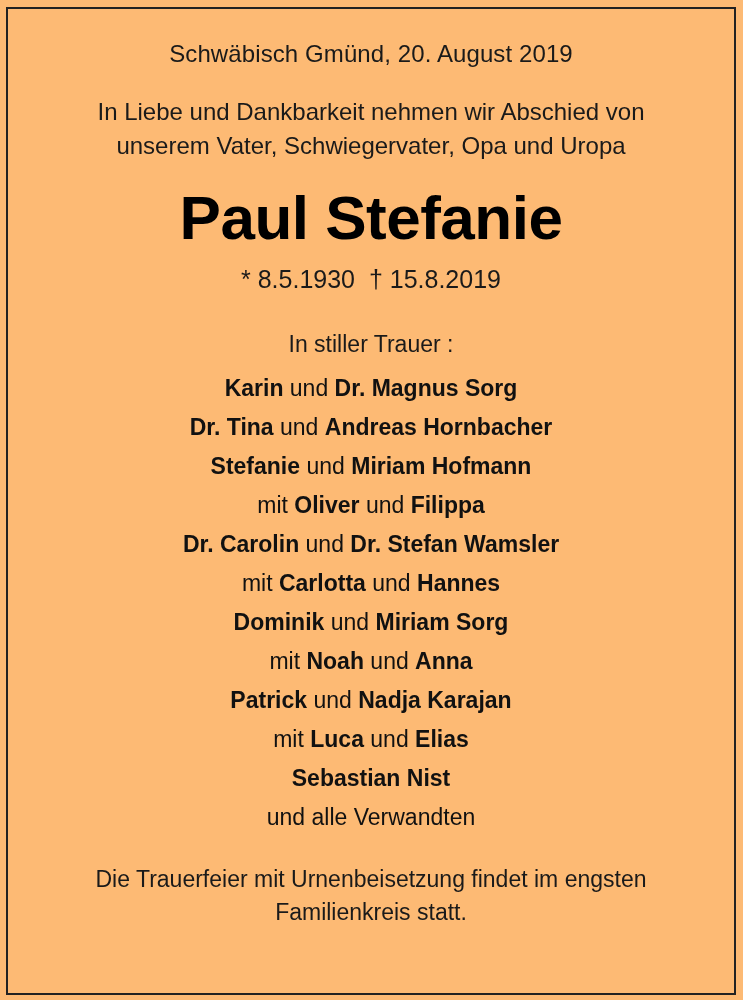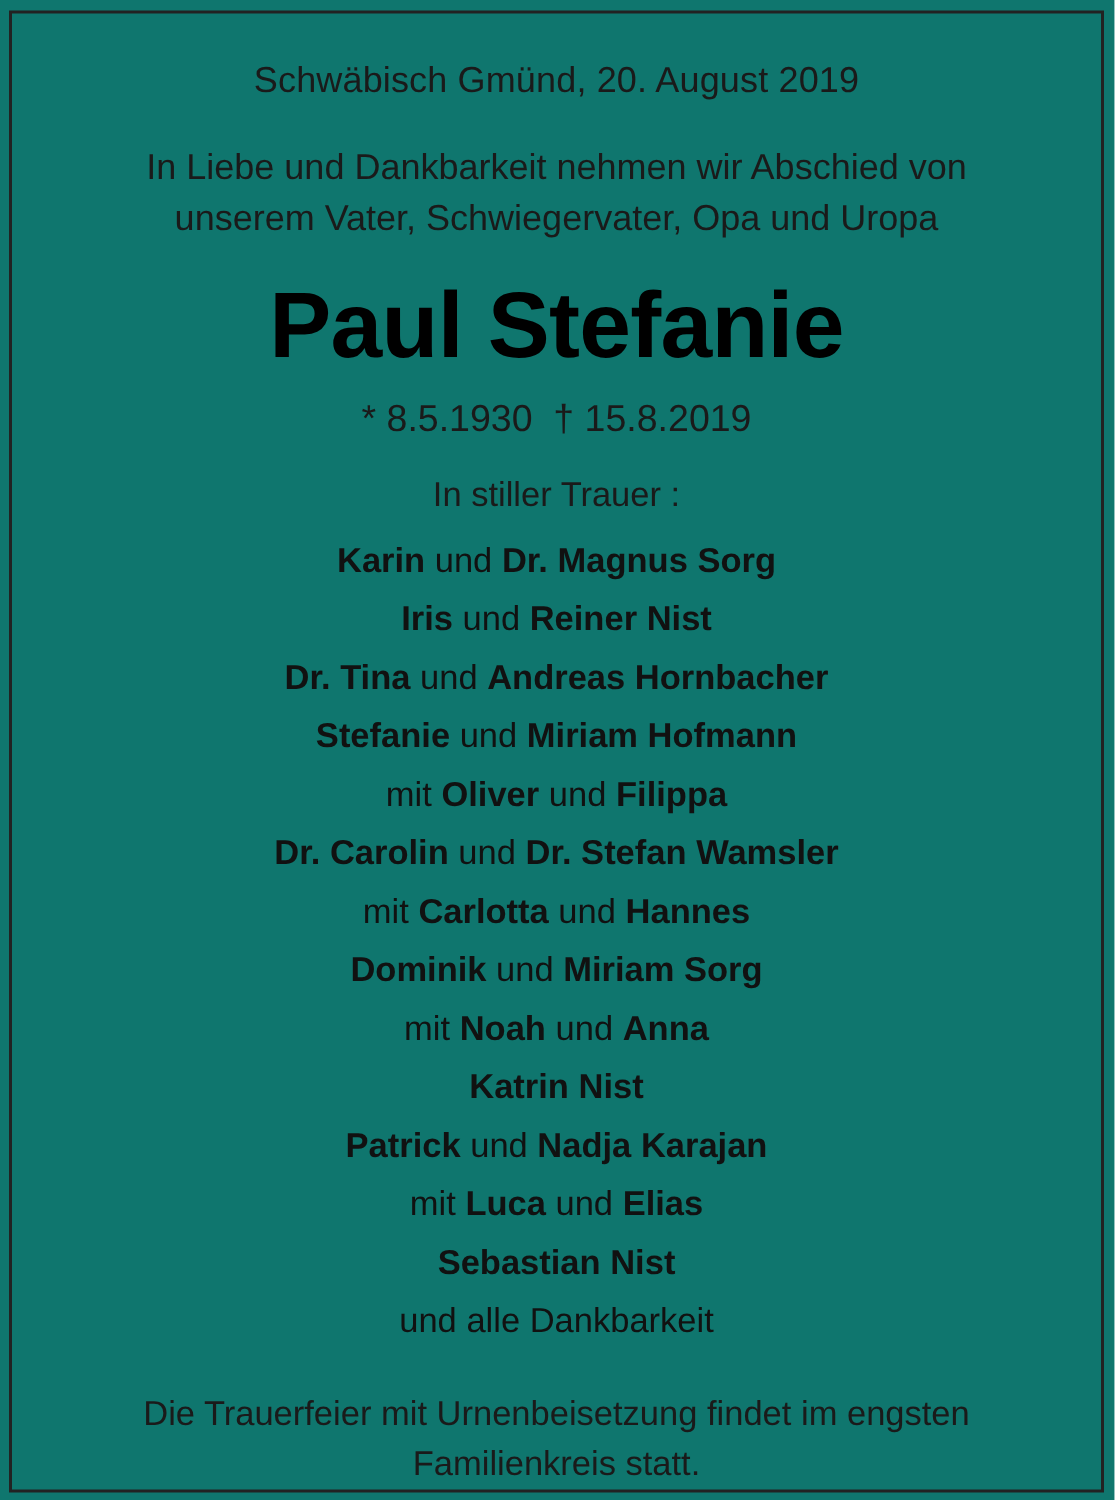--- a/index.html
+++ b/index.html
@@ -11,21 +11,21 @@
   body {
     font-family: "Liberation Sans", "DejaVu Sans", sans-serif;
     -webkit-font-smoothing: antialiased;
   }
 
   .notice {
     position: relative;
     width: 743px;
     height: 1000px;
     box-sizing: border-box;
-    background: #0f766e;
+    background: #fdba74;
     overflow: hidden;
   }
 
   
   .frame {
     position: absolute;
     left: 6px;
     top: 7px;
     right: 7px;
     bottom: 5px;
@@ -70,21 +70,21 @@
     line-height: 74px;
     font-weight: bold;
     letter-spacing: -0.5px;
     margin: 6px 0 8px 0;
     color: #000000;
   }
 
   .life-dates {
     font-size: 25px;
     line-height: 32px;
-    margin: 0 0 19px 0;
+    margin: 0 0 34px 0;
     color: #1a1a1a;
     white-space: pre;
   }
 
   .mourning-heading {
     font-size: 23px;
     line-height: 30px;
     margin: 0 0 10px 0;
     color: #1a1a1a;
     text-align: center;
@@ -143,33 +143,31 @@
     </div>
 
     <h1 class="deceased-name">Paul Stefanie</h1>
 
     <p class="life-dates">* 8.5.1930  † 15.8.2019</p>
 
     <p class="mourning-heading">In stiller Trauer :</p>
 
     <ul class="mourners" id="mourners-list">
         <li class="mourner-line"><b>Karin</b><span class="conn"> und </span><b>Dr. Magnus Sorg</b></li>
-        <li class="mourner-line"><b>Iris</b><span class="conn"> und </span><b>Reiner Nist</b></li>
         <li class="mourner-line"><b>Dr. Tina</b><span class="conn"> und </span><b>Andreas Hornbacher</b></li>
         <li class="mourner-line"><b>Stefanie</b><span class="conn"> und </span><b>Miriam Hofmann</b></li>
         <li class="mourner-line"><span class="conn">mit </span><b>Oliver</b><span class="conn"> und </span><b>Filippa</b></li>
         <li class="mourner-line"><b>Dr. Carolin</b><span class="conn"> und </span><b>Dr. Stefan Wamsler</b></li>
         <li class="mourner-line"><span class="conn">mit </span><b>Carlotta</b><span class="conn"> und </span><b>Hannes</b></li>
         <li class="mourner-line"><b>Dominik</b><span class="conn"> und </span><b>Miriam Sorg</b></li>
         <li class="mourner-line"><span class="conn">mit </span><b>Noah</b><span class="conn"> und </span><b>Anna</b></li>
-        <li class="mourner-line"><b>Katrin Nist</b></li>
         <li class="mourner-line"><b>Patrick</b><span class="conn"> und </span><b>Nadja Karajan</b></li>
         <li class="mourner-line"><span class="conn">mit </span><b>Luca</b><span class="conn"> und </span><b>Elias</b></li>
         <li class="mourner-line"><b>Sebastian Nist</b></li>
-        <li class="mourner-line plain">und alle Dankbarkeit</li>
+        <li class="mourner-line plain">und alle Verwandten</li>
       </ul>
 
     <div class="closing">
       <span class="closing-line">Die Trauerfeier mit Urnenbeisetzung findet im engsten</span>
       <span class="closing-line">Familienkreis statt.</span>
     </div>
 
   </div>
 </div>
 

